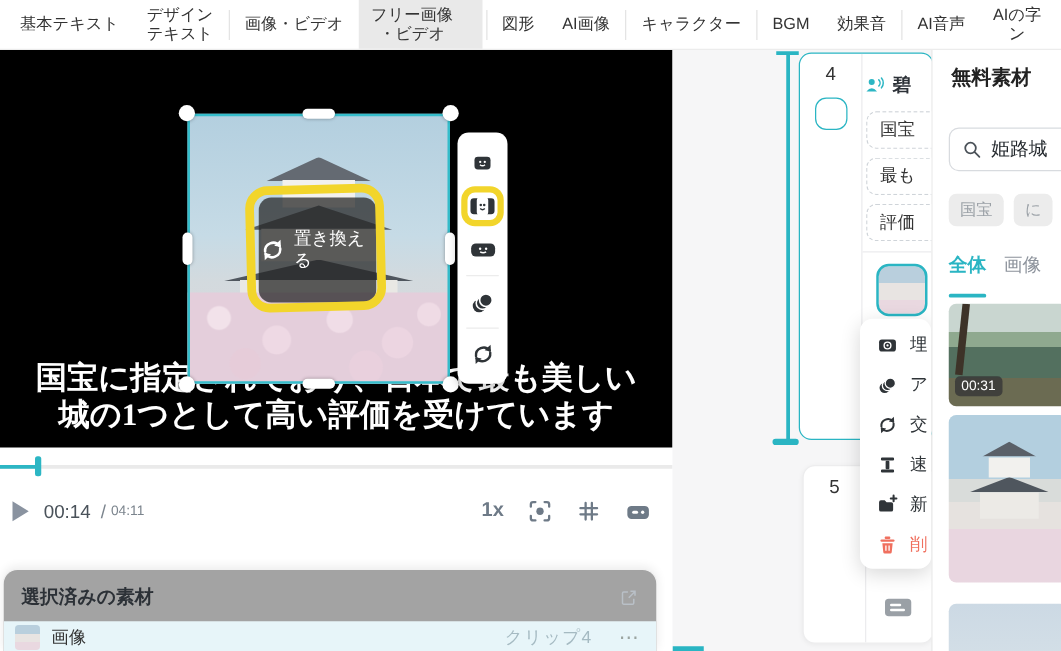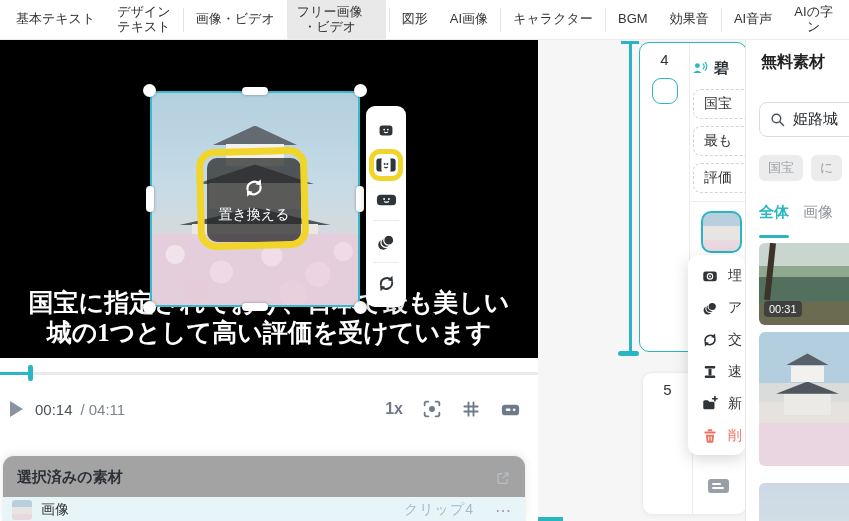--- a/index.html
+++ b/index.html
@@ -46,21 +46,21 @@
   .sel-border { position:absolute; inset:0; border:2px solid #35bdcb; }
   .hnd { position:absolute; background:#fff; box-shadow:0 0 3px rgba(0,0,0,.35); z-index:6; }
   .hnd.c { width:13px; height:13px; border-radius:50%; }
   .hnd.h { width:26px; height:8px; border-radius:4px; }
   .hnd.v { width:8px; height:26px; border-radius:4px; }
 
   .yellow-ring { position:absolute; left:47px; top:57px; width:111px; height:101px;
     border:7px solid #f2d52b; border-radius:18px; transform:rotate(-1.5deg); z-index:8; }
   .replace-overlay { position:absolute; left:57px; top:67px; width:94px; height:84px;
     background:rgba(38,38,38,.74); border-radius:10px; z-index:7; display:flex;
-    flex-direction:column; align-items:center; justify-content:center; gap:6px; cursor:pointer; }
+    flex-direction:row; align-items:center; justify-content:center; gap:6px; cursor:pointer; }
   .replace-overlay .lbl { color:#fff; font-size:14px; }
 
   
   .float-tb { position:absolute; left:366px; top:66px; width:40px; background:#fff;
     border-radius:9px; box-shadow:0 2px 8px rgba(0,0,0,.25); z-index:9;
     display:flex; flex-direction:column; align-items:center; padding:6px 0; }
   .ftb-btn { width:40px; height:35px; display:flex; align-items:center; justify-content:center; cursor:pointer; }
   .ftb-sep { width:26px; height:1px; background:#ececec; margin:3px 0; }
   .hl { box-shadow:0 0 0 5px #f2d52b; border-radius:6px; }
 
@@ -70,21 +70,21 @@
   .seek .fill { position:absolute; left:0; top:14px; width:28px; height:2.5px; background:#2cb6c4; }
   .seek .playhead { position:absolute; left:28px; top:7px; width:4.5px; height:16px;
     background:#2cb6c4; border-radius:2px; cursor:pointer; }
 
   
   .controls { height:42px; display:flex; align-items:center; padding:0 16px 0 10px; }
   .play-btn { width:0; height:0; border-left:13px solid #8a93a0; border-top:8px solid transparent;
     border-bottom:8px solid transparent; margin-right:12px; cursor:pointer; }
   .time-cur { font-size:15px; color:#4a525a; }
   .time-sep { font-size:15px; color:#7b848d; margin:0 4px 0 8px; }
-  .time-total { font-size:15px; color:#7b848d; }
+  .time-total { font-size:11px; color:#7b848d; }
   .spacer { flex:1; }
   .ctl-right { display:flex; align-items:center; gap:18px;font-weight:bold; }
   .speed { font-size:16px; color:#6e7a87; cursor:pointer; }
 
   
   .materials { position:absolute; left:2px; right:12px; top:415px; bottom:0; background:#a3a3a3;
     border:1px solid #f1f1f1; border-bottom:none; border-radius:12px 12px 0 0;
     box-shadow:0 -2px 8px rgba(0,0,0,.07); overflow:hidden; }
   .materials .hdr { display:flex; align-items:center; justify-content:space-between; padding:12px 14px 10px 14px; }
   .materials .hdr .t { font-size:15px; font-weight:bold; color:#2c3137; }

